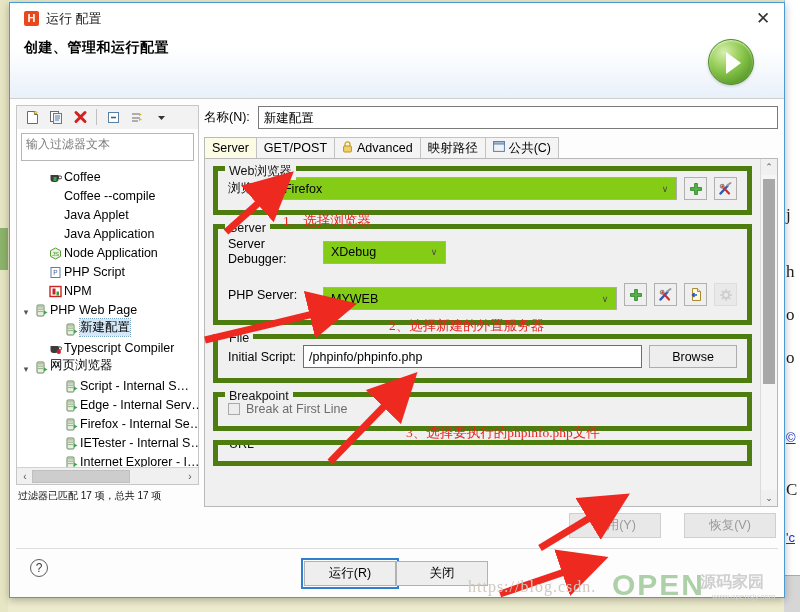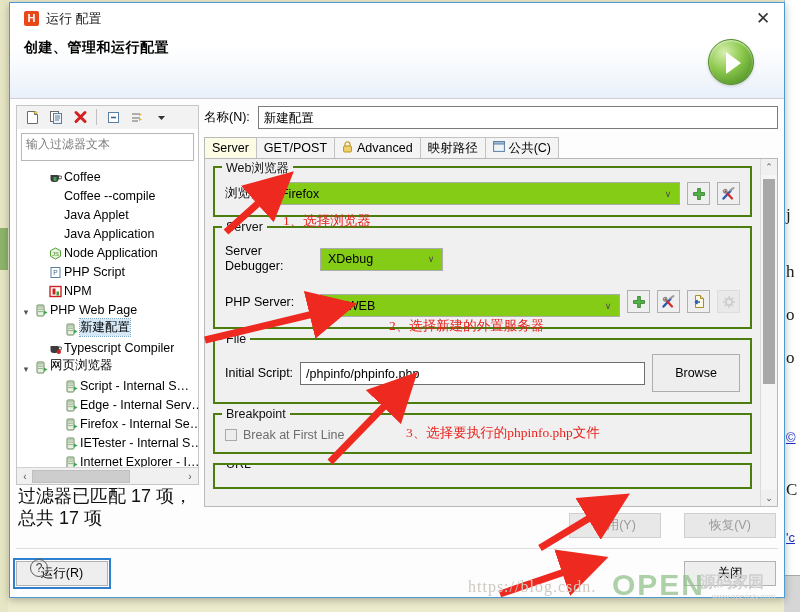--- a/index.html
+++ b/index.html
@@ -101,21 +101,21 @@
   .indent1 { padding-left:16px; }
   .indent2 { padding-left:32px; }
 
   #tree-hscroll {
     height:17px; border-top:1px solid #d2d2d2; background:#f0f0f0;
     display:flex; align-items:center; justify-content:space-between; padding:0 1px; flex:0 0 17px;
   }
   .hs-arrow { width:14px; text-align:center; font-size:10px; color:#555; cursor:pointer; }
   #hs-track { flex:1; height:13px; background:#f0f0f0; position:relative; }
   #hs-thumb { position:absolute; left:0; top:0; width:98px; height:13px; background:#cdcdcd; border:1px solid #c0c0c0; }
-  #tree-status { height:22px; line-height:22px; font-size:18px; color:#111; padding-left:2px; flex:0 0 22px; }
+  #tree-status { height:22px; line-height:22px; font-size:10px; color:#111; padding-left:2px; flex:0 0 22px; }
 
   
   #right-pane { flex:1 1 auto; display:flex; flex-direction:column; min-width:0; }
   #name-row { display:flex; align-items:center; gap:8px; height:24px; margin-bottom:8px; }
   #name-label { font-size:12.5px; white-space:nowrap; }
   #name-input {
     flex:1; height:23px; border:1px solid #7a7a7a; background:#fff;
     font-size:12.5px; padding:2px 5px; line-height:19px;
   }
   #tabstrip { display:flex; align-items:flex-end; height:22px; border-bottom:1px solid #b9b9b9; }
@@ -125,21 +125,21 @@
     margin-right:-1px; cursor:pointer;
   }
   .tab.active { background:#fcfbe3; border-color:#b9b9b9; color:#000; }
 
   #tabpanel {
     flex:1 1 auto; border:1px solid #b9b9b9; border-top:none;
     background:#f0f0f0; position:relative; display:flex; min-height:0;
   }
   #panel-scroll { flex:1 1 auto; padding:7px 8px 0 8px; min-width:0; overflow:hidden; position:relative; }
 
-  .group { border:2px solid #4d7c0f; margin-bottom:9px; padding:12px 10px 10px 10px; position:relative; background:#f0f0f0; }
+  .group { border:5px solid #4d7c0f; margin-bottom:9px; padding:4px 10px 10px 10px; position:relative; background:#f0f0f0; }
   .group-title {
     position:absolute; top:-8px; left:7px; background:#f0f0f0; padding:0 4px;
     font-size:12.5px; color:#111;
   }
   .grp-row { display:flex; align-items:center; gap:7px; margin-top:4px; }
   .grp-label { font-size:12.5px; white-space:nowrap; }
 
   .combo {
     height:23px; border:1px solid #acacac; background:#84cc16;
     display:flex; align-items:center; padding:0 3px 0 7px; font-size:12.5px; cursor:pointer;
@@ -149,37 +149,37 @@
   .sqbtn {
     width:23px; height:23px; border:1px solid #b0b0b0; background:#efefef;
     display:flex; align-items:center; justify-content:center; cursor:pointer; flex:0 0 23px;
   }
   .sqbtn.disabled { background:#e4e4e4; border-color:#cfcfcf; opacity:.55; cursor:default; }
   .textinput {
     height:23px; border:1px solid #6e6e6e; background:#fff; font-size:12.5px;
     padding:2px 5px; line-height:19px; flex:1; min-width:0;
   }
   .wbtn {
-    height:38px; min-width:88px; border:1px solid #adadad; background:#eeeeee;
+    height:23px; min-width:88px; border:1px solid #adadad; background:#eeeeee;
     font-size:12.5px; display:flex; align-items:center; justify-content:center; cursor:pointer;
   }
   .chk-row { display:flex; align-items:center; gap:6px; margin-top:3px; }
   .chkbox { width:12px; height:12px; border:1px solid #a9a9a9; background:#ededed; flex:0 0 12px; }
   .chk-label { font-size:12.5px; color:#6d6d6d; }
 
   
   #pscroll { width:17px; background:#f0f0f0; border-left:1px solid #dadada; display:flex; flex-direction:column; flex:0 0 17px; }
   .ps-arrow { height:16px; display:flex; align-items:center; justify-content:center; font-size:9px; color:#555; cursor:pointer; }
   #ps-track { flex:1; position:relative; background:#f5f5f5; }
   #ps-thumb { position:absolute; left:2px; top:4px; width:12px; height:205px; background:#a8a8a8; }
 
   
   #footer { flex:0 0 auto; padding:0 6px 6px 6px; }
   #apply-row { display:flex; justify-content:flex-end; gap:23px; padding:6px 2px 10px 0; border-bottom:1px solid #dedede; }
-  #main-btn-row { display:flex; justify-content:space-between; padding:12px 2px 0 0; position:relative; }
+  #main-btn-row { display:flex; justify-content:center; padding:12px 2px 0 0; position:relative; }
   .btn {
     min-width:92px; height:25px; border:1px solid #b2b2b2; background:#eeeeee;
     font-size:12.5px; display:flex; align-items:center; justify-content:center; cursor:pointer;
   }
   .btn.disabled { color:#9a9a9a; background:#e8e8e8; border-color:#cfcfcf; cursor:default; }
   .btn.focused { outline:2px solid #2f7fd0; outline-offset:1px; }
   #help-icon {
     position:absolute; left:14px; bottom:14px; width:18px; height:18px; border-radius:50%;
     border:1px solid #5d5d5d; color:#3c3c3c; font-size:12px; line-height:16px; text-align:center; cursor:pointer;
   }

